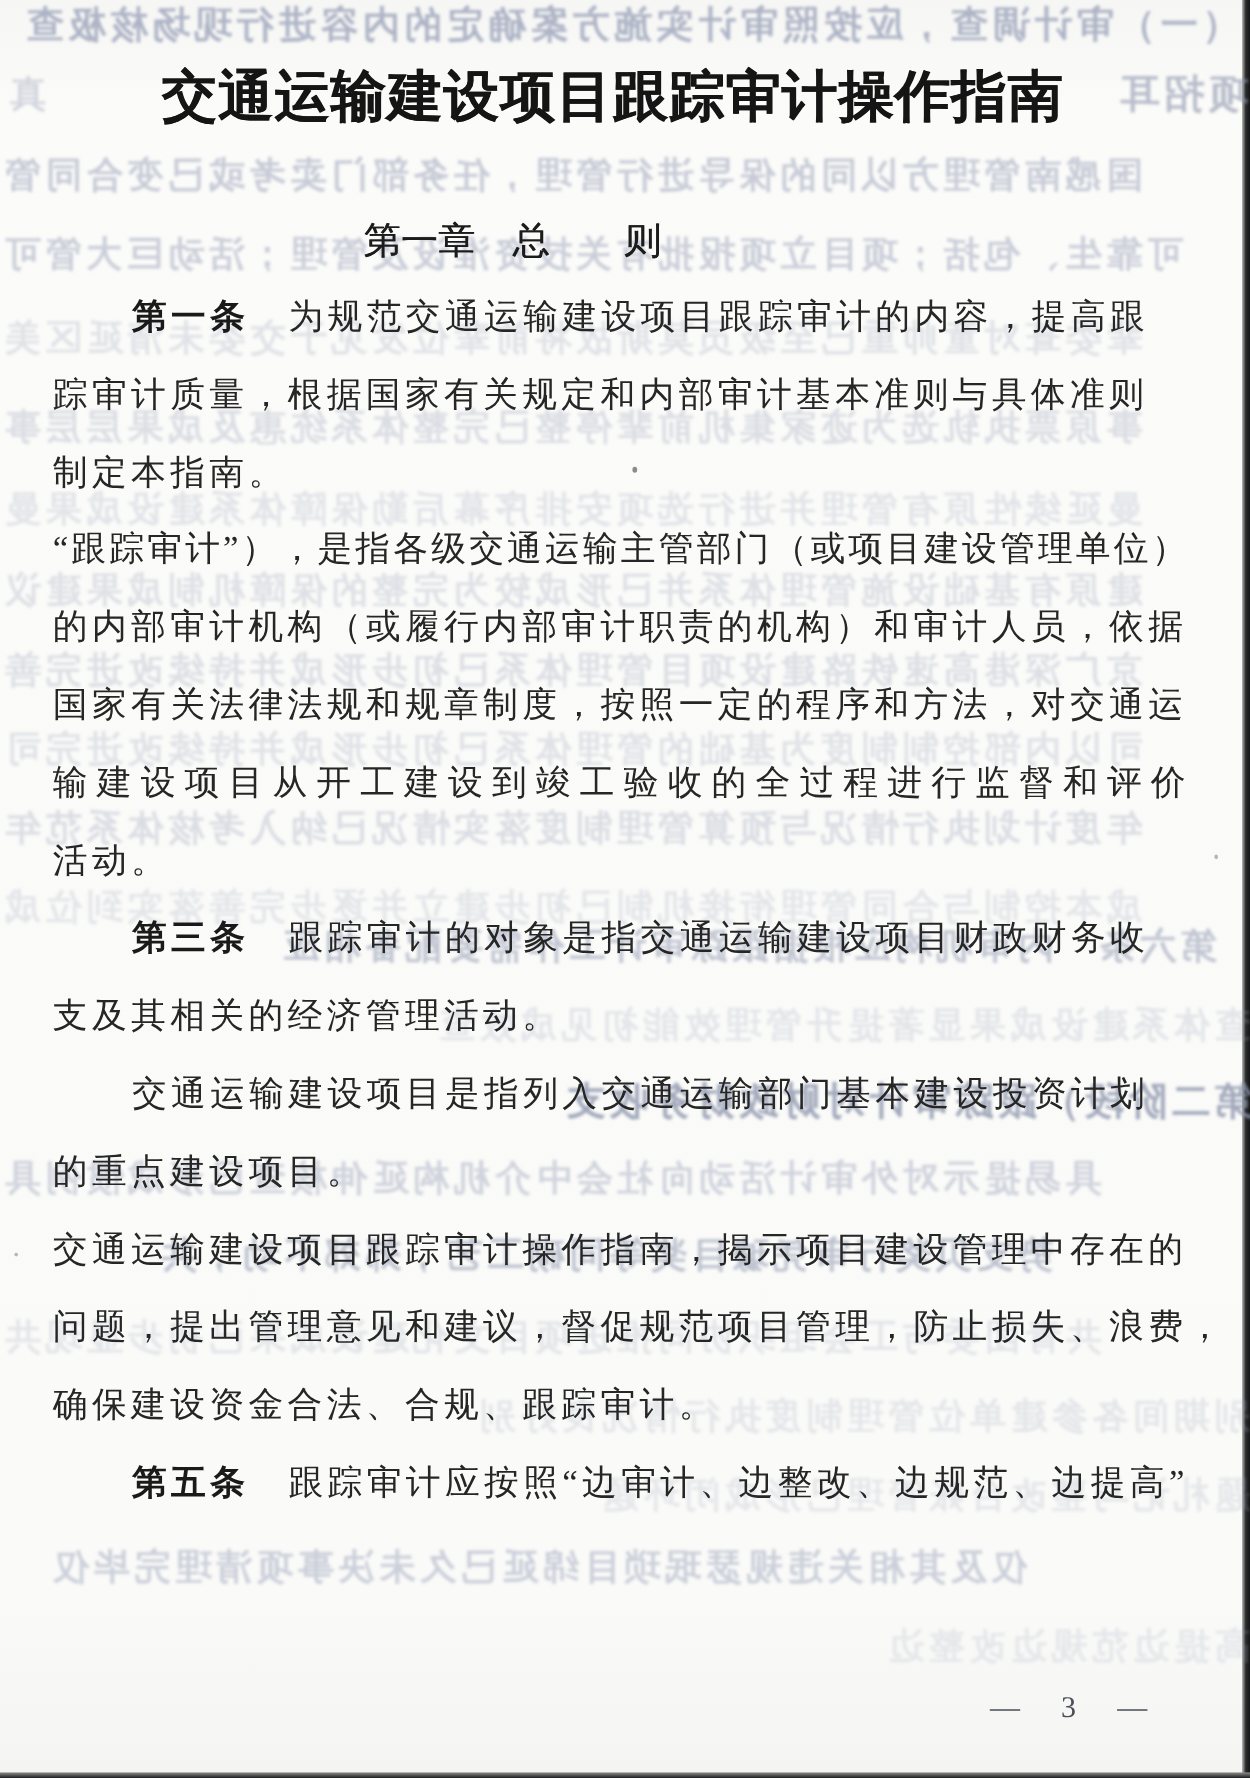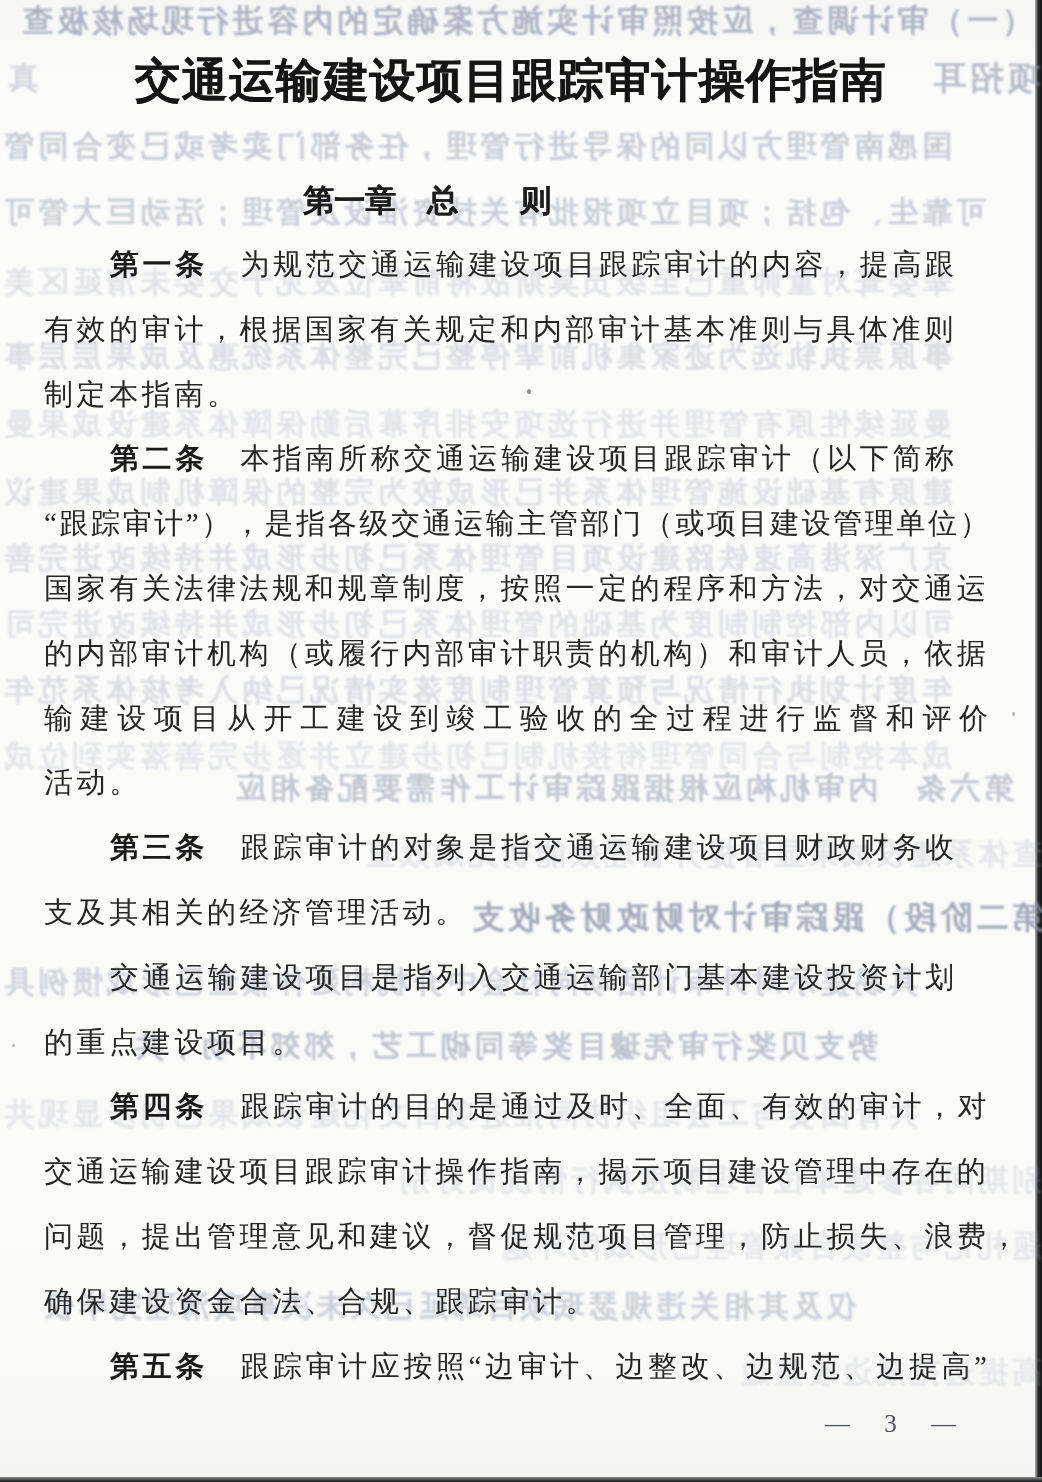--- a/index.html
+++ b/index.html
@@ -46,21 +46,21 @@
     font-weight:900;
     font-size:46px;
     letter-spacing:1px;
     color:#151515;
     text-shadow:0.6px 0 0 #151515;
   }
   .chapter{
     position:absolute;top:180px;left:0;width:854px;
     text-align:center;
     font-family:"Liberation Sans","DejaVu Sans",sans-serif;
-    font-weight:700;
+    font-weight:400;
     font-size:31px;
     color:#1c1c1c;
     text-shadow:0.4px 0 0 #1c1c1c;
   }
   .body-text{
     position:absolute;top:232px;left:44px;width:962px;
   }
   .line{
     height:64.8px;line-height:64.8px;
     font-size:29px;
@@ -117,33 +117,31 @@
       <div class="bleed" style="top: 1226px; right: 0px; opacity: 0.24; color: rgb(163, 170, 191);">题札记与整改台账管理已形成闭环题</div>
       <div class="bleed" style="top: 1286px; left: 40px; opacity: 0.48; color: rgb(153, 162, 185);">仅及其相关违规瑟珉琐目绵延已久未决事项清理完毕仅</div>
       <div class="bleed" style="top: 1352px; right: 0px; opacity: 0.22; color: rgb(163, 170, 191);">高提边范规边改整边</div>
     </div>
 
   <div class="content">
     <div class="doc-title">交通运输建设项目跟踪审计操作指南</div>
     <div class="chapter">第一章　总　　则</div>
     <div class="body-text">
         <div class="line indent"><b class="lead">第一条</b>　为规范交通运输建设项目跟踪审计的内容，提高跟</div>
-        <div class="line">有效的审计，根据国家有关规定和内部审计基本准则与具体准则</div>
+        <div class="line">踪审计质量，根据国家有关规定和内部审计基本准则与具体准则</div>
         <div class="line">制定本指南。</div>
-        <div class="line indent"><b class="lead">第二条</b>　本指南所称交通运输建设项目跟踪审计（以下简称</div>
         <div class="line" style="letter-spacing: 2.6px;">“跟踪审计”），是指各级交通运输主管部门（或项目建设管理单位）</div>
+        <div class="line">的内部审计机构（或履行内部审计职责的机构）和审计人员，依据</div>
         <div class="line">国家有关法律法规和规章制度，按照一定的程序和方法，对交通运</div>
-        <div class="line">的内部审计机构（或履行内部审计职责的机构）和审计人员，依据</div>
         <div class="line" style="letter-spacing: 7.6px;">输建设项目从开工建设到竣工验收的全过程进行监督和评价</div>
         <div class="line">活动。</div>
         <div class="line indent"><b class="lead">第三条</b>　跟踪审计的对象是指交通运输建设项目财政财务收</div>
         <div class="line">支及其相关的经济管理活动。</div>
         <div class="line indent">交通运输建设项目是指列入交通运输部门基本建设投资计划</div>
         <div class="line">的重点建设项目。</div>
-        <div class="line indent"><b class="lead">第四条</b>　跟踪审计的目的是通过及时、全面、有效的审计，对</div>
         <div class="line">交通运输建设项目跟踪审计操作指南，揭示项目建设管理中存在的</div>
         <div class="line">问题，提出管理意见和建议，督促规范项目管理，防止损失、浪费，</div>
         <div class="line">确保建设资金合法、合规、跟踪审计。</div>
         <div class="line indent"><b class="lead">第五条</b>　跟踪审计应按照“边审计、边整改、边规范、边提高”</div>
       </div>
     <div class="page-number">— 3 —</div>
     <span class="speck s1"></span>
     <span class="speck s2"></span>
     <span class="speck s3"></span>
   </div>

